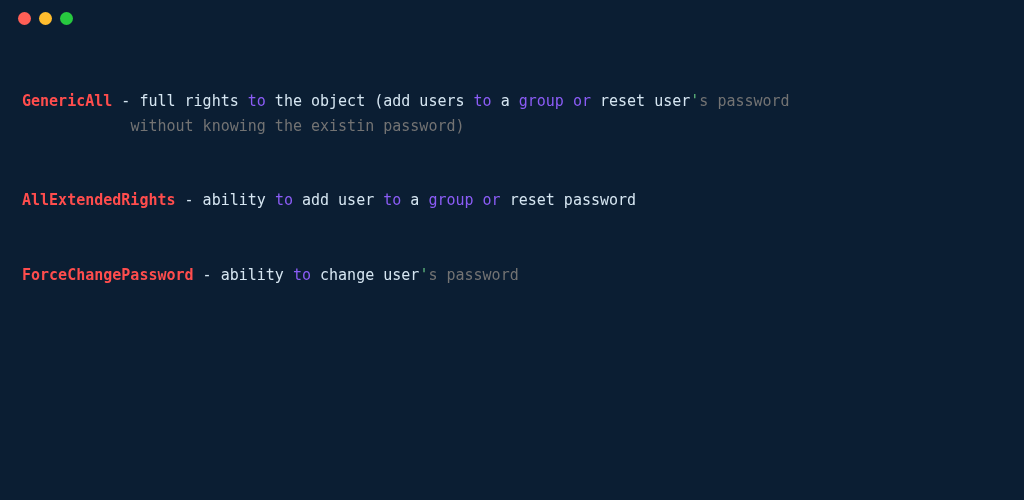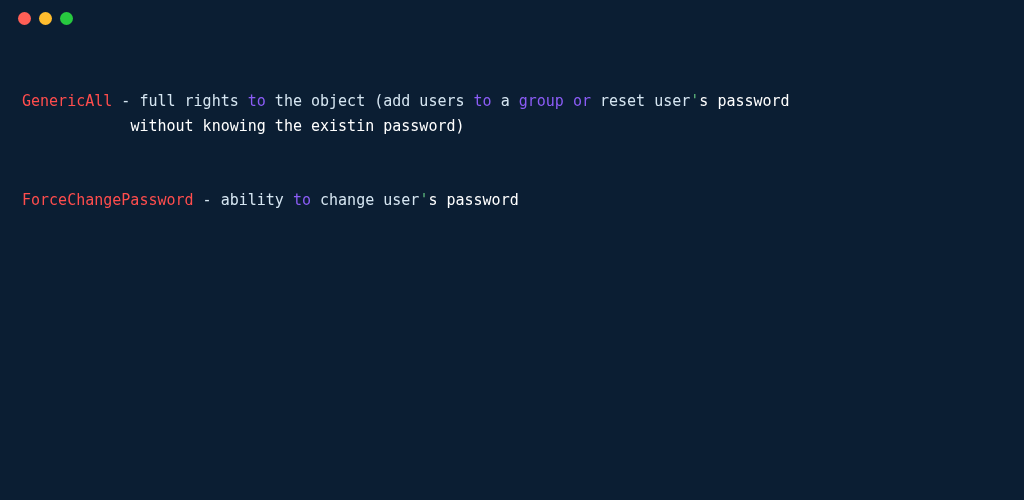--- a/index.html
+++ b/index.html
@@ -33,33 +33,34 @@
     .green { background: #27c93f; }
     .content {
       padding: 28px 22px 22px 22px;
       line-height: 1.65;
       color: #e8e8e8;
       white-space: pre-wrap;
     }
     .line {
       margin-bottom: 25px;
     }
-    .keyword { color: #ff4d4d; font-weight: 400; }
+    .keyword { color: #ff4d4d; font-weight: 700; }
     .neutral { color: #d6e6f2; }
     .yellow-txt { color: #8b5cf6; }
-    .green-txt { color: #ffffff; }
+    .green-txt { color: #737373; }
     .apos { color: #5fba7d; }
   </style>
 </head>
 <body>
 
 <div class="titlebar">
   <div class="traffic-light red"></div>
   <div class="traffic-light yellow"></div>
   <div class="traffic-light green"></div>
 </div>
 
 <div class="content">
 <div class="line"><span class="keyword">GenericAll</span><span class="neutral"> - full rights </span><span class="yellow-txt">to</span><span class="neutral"> the object (add users </span><span class="yellow-txt">to</span><span class="neutral"> a </span><span class="yellow-txt">group</span><span class="neutral"> </span><span class="yellow-txt">or</span><span class="neutral"> reset user</span><span class="apos">'</span><span class="green-txt">s password</span>
 <span class="green-txt">            without knowing the existin password)</span></div>
+<div class="line"><span class="keyword">AllExtendedRights</span><span class="neutral"> - ability </span><span class="yellow-txt">to</span><span class="neutral"> add user </span><span class="yellow-txt">to</span><span class="neutral"> a </span><span class="yellow-txt">group</span><span class="neutral"> </span><span class="yellow-txt">or</span><span class="neutral"> reset password</span></div>
 <div class="line"><span class="keyword">ForceChangePassword</span><span class="neutral"> - ability </span><span class="yellow-txt">to</span><span class="neutral"> change user</span><span class="apos">'</span><span class="green-txt">s password</span></div>
 
 </div>
 
 </body></html>

